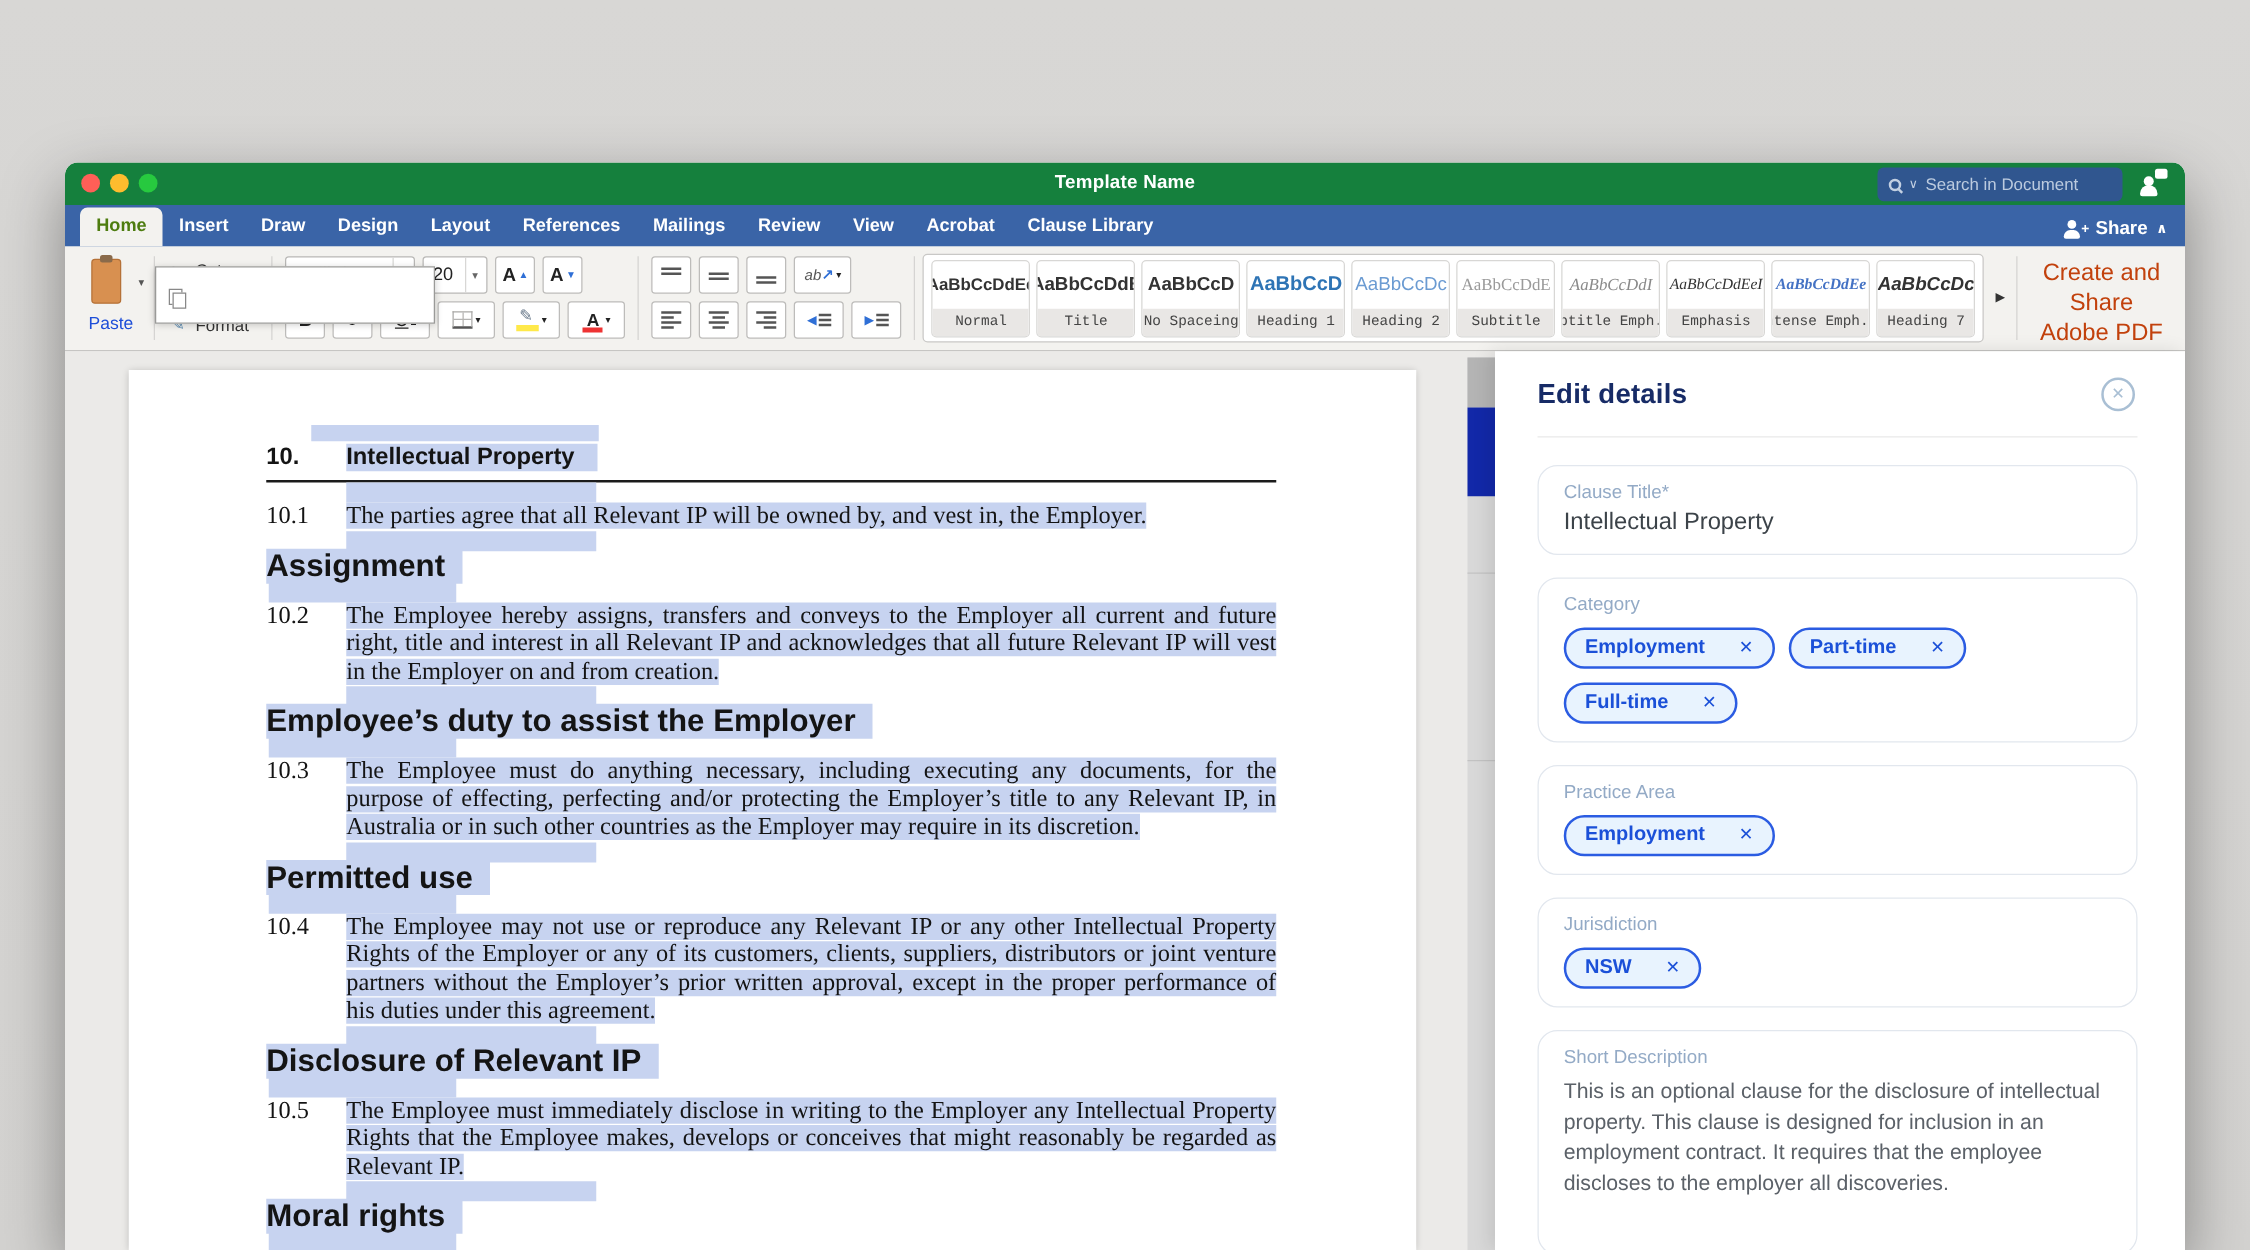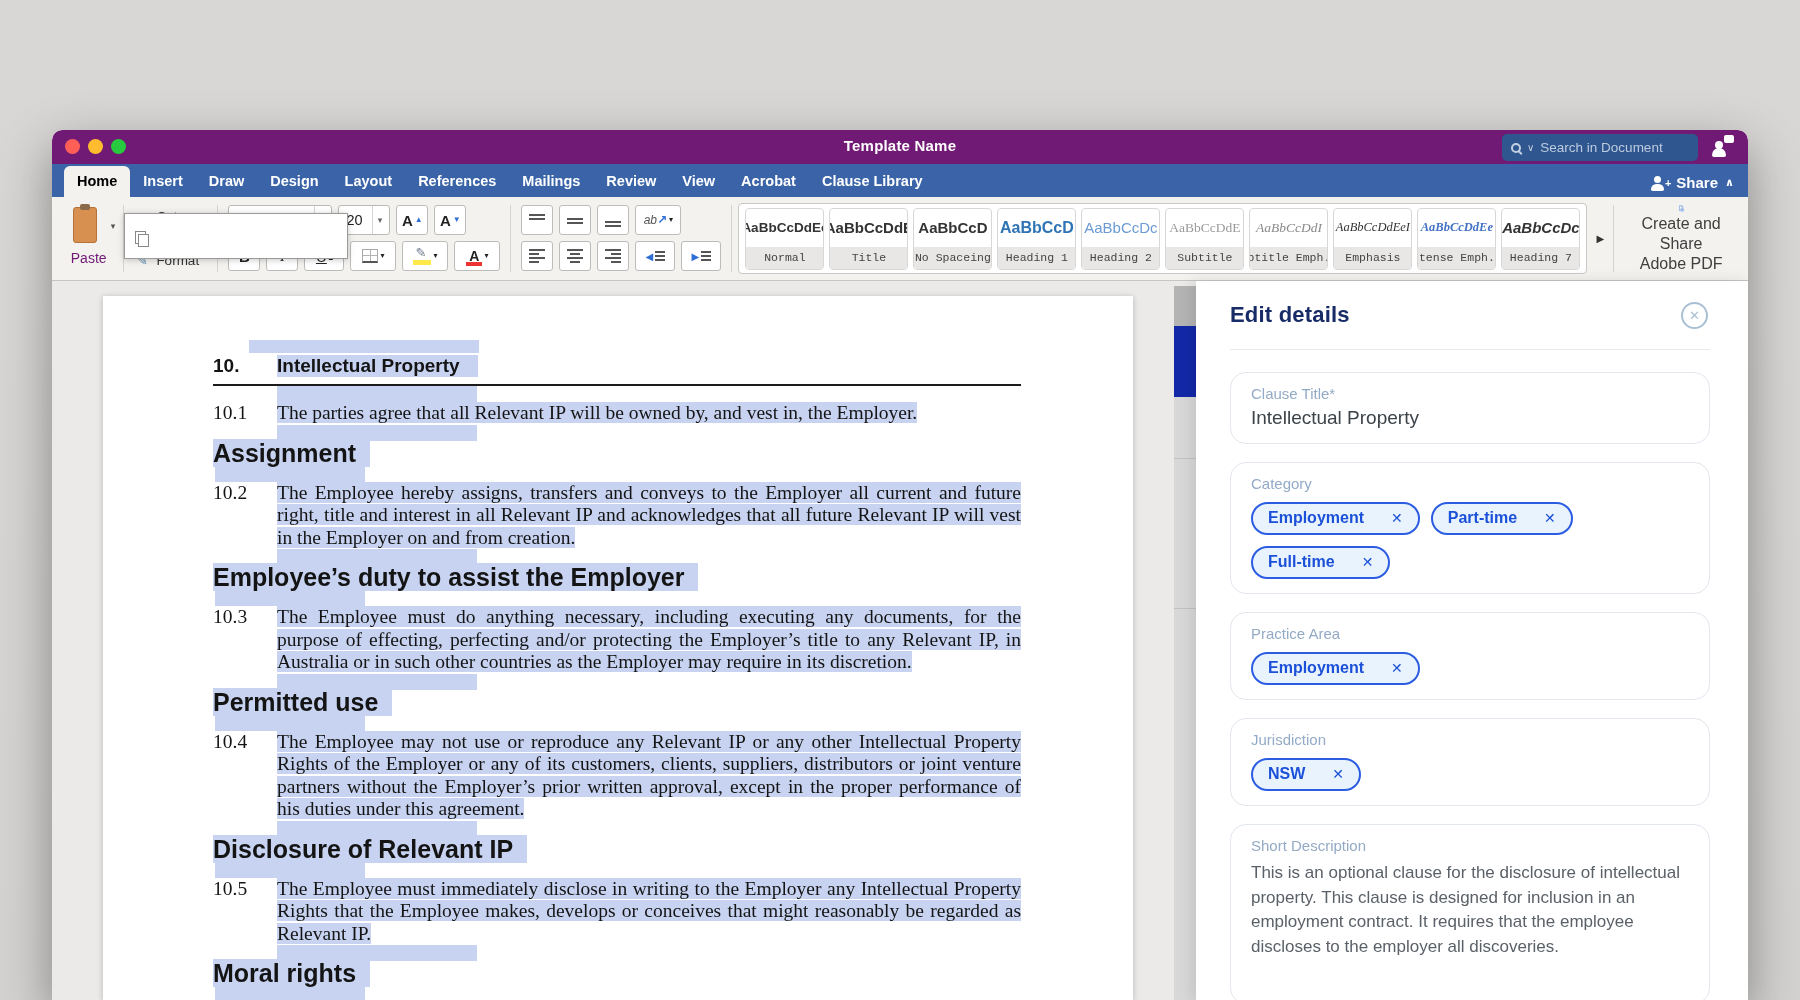--- a/index.html
+++ b/index.html
@@ -9,62 +9,62 @@
     background:linear-gradient(180deg,#d8d7d5 0%,#d3d2d0 100%);
     position:relative;
   }
   .window {
     position:absolute; left:52px; top:130px; width:1696px; height:870px;
     border-radius:10px 10px 0 0;
     box-shadow:0 18px 50px rgba(0,0,0,.38);
     background:#ebeae8; overflow:hidden;
   }
   
-  .titlebar { position:relative; height:34px; background:#701a75; border-radius:10px 10px 0 0; }
+  .titlebar { position:relative; height:34px; background:#15803d; border-radius:10px 10px 0 0; }
   .lights { position:absolute; left:13px; top:9px; display:flex; gap:8px; }
   .light { width:15px; height:15px; border-radius:50%; }
   .light.red{ background:#ff5f57; } .light.yellow{ background:#febc2e; } .light.green{ background:#27c93f; }
   .win-title { position:absolute; left:0; right:0; top:7px; text-align:center;
     color:#fff; font-weight:bold; font-size:15px; letter-spacing:.2px; }
   .searchbox { position:absolute; right:50px; top:4px; width:196px; height:27px;
     background:#30568f; border-radius:5px; display:flex; align-items:center; gap:6px;
     padding:0 9px; color:#bccbdf; font-size:13.5px; }
   .mag { width:10px; height:10px; border:2px solid #c3d0e2; border-radius:50%; position:relative; flex:none; }
   .mag::after { content:""; position:absolute; width:2px; height:5px; background:#c3d0e2;
     right:-2px; bottom:-4px; transform:rotate(-45deg); }
   .searchbox .caret { font-size:10px; color:#c3d0e2; }
   .tb-person { position:absolute; right:14px; top:5px; width:22px; height:22px; }
   .tb-person .head { position:absolute; left:3px; top:6px; width:8px; height:8px; border-radius:50%; background:#fff; }
   .tb-person .bodyy { position:absolute; left:0; top:13px; width:14px; height:9px; border-radius:7px 7px 2px 2px; background:#fff; }
   .tb-person .bubble { position:absolute; right:0; top:0; width:10px; height:8px; background:#fff; border-radius:2px; }
   
   .tabrow { height:33px; background:#3a64a7; display:flex; align-items:flex-end; padding-left:12px; position:relative; }
   .tab { color:#fff; font-size:14.5px; font-weight:600; padding:7px 13px 8px; border-radius:6px 6px 0 0; cursor:default; }
-  .tab.active { background:#f3f2ef; color:#000000; }
+  .tab.active { background:#f3f2ef; color:#4d7c0f; }
   .share { position:absolute; right:14px; bottom:6px; color:#fff; font-weight:bold; font-size:15px;
     display:flex; align-items:center; gap:7px; }
   .sh-person { position:relative; width:18px; height:14px; }
   .sh-person::before { content:""; position:absolute; left:3px; top:0; width:7px; height:7px; border-radius:50%; background:#fff; }
   .sh-person::after { content:""; position:absolute; left:0; top:8px; width:13px; height:7px; border-radius:6px 6px 2px 2px; background:#fff; }
   .sh-plus { position:absolute; right:-2px; top:1px; color:#fff; font-size:11px; font-weight:bold; }
   .share .chev { font-size:11px; }
   
   .ribbon { height:84px; background:#f3f2ef; border-bottom:1px solid #c6c5c3;
     display:flex; align-items:stretch; padding:6px 6px 6px 8px; gap:6px; }
   .vsep { width:1px; background:#d5d4d2; margin:2px 0; flex:none; }
   .grp { display:flex; flex-direction:column; justify-content:flex-start; }
   
   .grp-paste { width:66px; align-items:center; padding-top:2px; position:relative; }
   .ic-paste { position:relative; width:32px; height:42px; }
   .ic-paste .clip { position:absolute; left:0; top:2px; width:24px; height:36px; background:#d89050;
     border:1px solid #b57137; border-radius:3px; }
   .ic-paste .cliptab { position:absolute; left:7px; top:-1px; width:10px; height:6px; background:#8a6a4a; border-radius:2px; }
   .ic-paste .page { position:absolute; right:0; top:8px; width:18px; height:26px; background:#fff; border:1px solid #9a9a98; }
   .paste-caret { position:absolute; right:2px; top:18px; font-size:9px; color:#555; }
-  .grp-paste .lbl { font-size:14px; color:#701a75; margin-top:3px; }
+  .grp-paste .lbl { font-size:14px; color:#1d4ed8; margin-top:3px; }
   
   .grp-clip { justify-content:space-between; padding:3px 4px; width:92px; }
   .cliprow { display:flex; align-items:center; gap:6px; font-size:13.5px; color:#333; height:22px; }
   .cliprow .gl { width:16px; text-align:center; color:#444; font-size:13px; }
   .gl.scis { color:#222; }
   .gl.pen { color:#5b8ab0; }
   .ic-copy { position:relative; width:16px; height:15px; flex:none; }
   .ic-copy::before { content:""; position:absolute; left:1px; top:0; width:9px; height:11px; background:#fff; border:1px solid #888; }
   .ic-copy::after { content:""; position:absolute; left:4px; top:3px; width:9px; height:11px; background:#fff; border:1px solid #888; }
   .cliprow .mini-caret { font-size:8px; color:#555; }
@@ -127,21 +127,21 @@
   .st-h2 .sample { font-size:15px; color:#6b9bd2; }
   .st-subtitle .sample { font-family:"Liberation Serif",serif; color:#9a9a9a; }
   .st-subtitle-emph .sample { font-family:"Liberation Serif",serif; font-style:italic; color:#8a8a8a; }
   .st-emphasis .sample { font-family:"Liberation Serif",serif; font-style:italic; font-weight:normal; font-size:12.5px; }
   .st-intense .sample { font-family:"Liberation Serif",serif; font-style:italic; font-weight:bold; color:#4472c4; font-size:12.5px; }
   .st-h3 .sample { font-weight:bold; font-style:italic; font-size:15px; }
   .more-styles { width:16px; font-size:10px; color:#333; text-align:center; align-self:center; }
   
   .grp-adobe { width:140px; align-items:center; padding-top:2px; }
   .adobe-ic { width:34px; height:36px; }
-  .grp-adobe .lbl { font-size:16px; color:#404040; text-align:center; line-height:1.25; margin-top:2px; }
+  .grp-adobe .lbl { font-size:19px; color:#c2410c; text-align:center; line-height:1.25; margin-top:2px; }
   
   .workspace { position:absolute; left:0; right:0; top:151px; bottom:0; background:#ebeae8; }
   .page { position:absolute; left:51px; top:15px; width:1030px; bottom:0; background:#fff;
     box-shadow:0 1px 6px rgba(0,0,0,.22);
     padding:44px 112px 0 110px; overflow:hidden; }
   .doc { font-family:"Liberation Serif","DejaVu Serif",serif; font-size:19.5px; color:#141414; }
   .hl { background:#c7d3f0; }
   .doc-title { display:flex; border-bottom:2px solid #1b1b1b; padding-bottom:7px;
     font-family:"Liberation Sans","DejaVu Sans",sans-serif; font-weight:bold; font-size:19px; }
   .doc-title .doc-num { font-weight:bold; }

